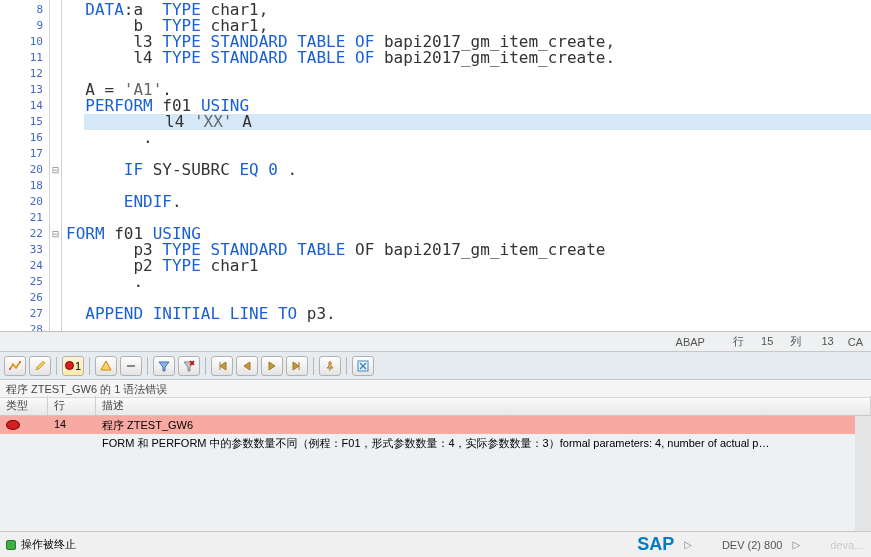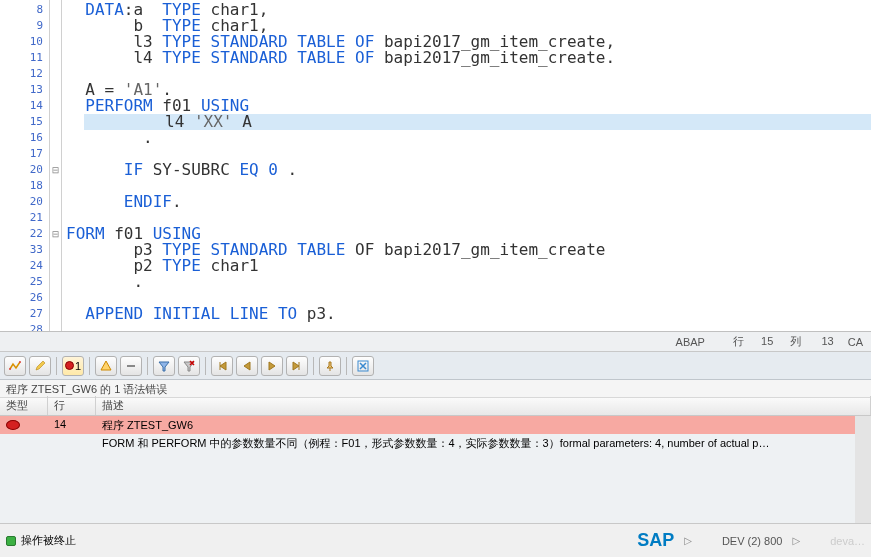--- a/index.html
+++ b/index.html
@@ -37,21 +37,21 @@
   .col-desc { flex:1; }
   .err-row { height: 18px; display:flex; }
   .err-row.err { background: #f7a9a2; }
   .err-row.detail { background: #eef1f3; justify-content: space-between; }
   .err-row div { padding: 2px 6px; }
   .err-row .col-type { width:48px; display:flex; align-items:center;}
   .err-row .col-line { width:48px; }
   .err-row .col-desc { flex:1; overflow:hidden; text-overflow:ellipsis; white-space:nowrap;}
   .red-dot { width:10px;height:10px;border-radius:50%;background:#d42020;border:1px solid #8a0000;}
   
-  .status-bottom { position:absolute; bottom:0; left:0; right:0; height:34px; background:#f0f0f0; border-top:1px solid #c8c8c8; display:flex; align-items:center; padding:0 6px;}
+  .status-bottom { position:absolute; bottom:0; left:0; right:0; height:26px; background:#f0f0f0; border-top:1px solid #c8c8c8; display:flex; align-items:center; padding:0 6px;}
   .status-bottom .led { width:10px;height:10px;background:#3cb043;border:1px solid #2a7a30;border-radius:2px;margin-right:5px;}
   .status-bottom .spacer { flex:1; }
   .status-bottom .sap { font-weight:bold; font-size:18px;}
   .status-bottom .sap-l { color:#007cc3;}
   .status-bottom .sap-r { color:#999;}
   .status-bottom .sys { margin-left:30px; color:#555;}
   .status-bottom .tri { margin-left:10px; color:#888; font-size:10px;}
   .status-bottom .wm { margin-left:30px; color:#ccc;}
   .err-scroll { border-right: 16px solid #e4e4e4; height: 118px; background:#eef1f3;}
 </style>

